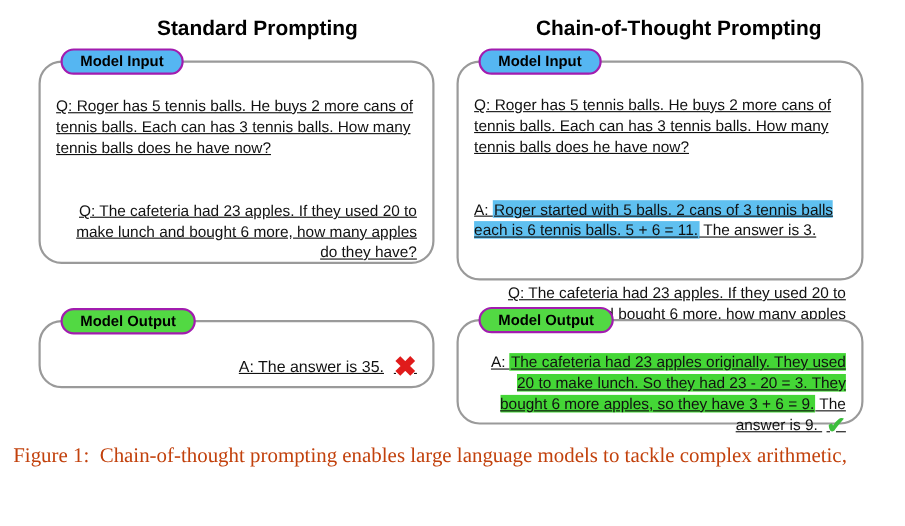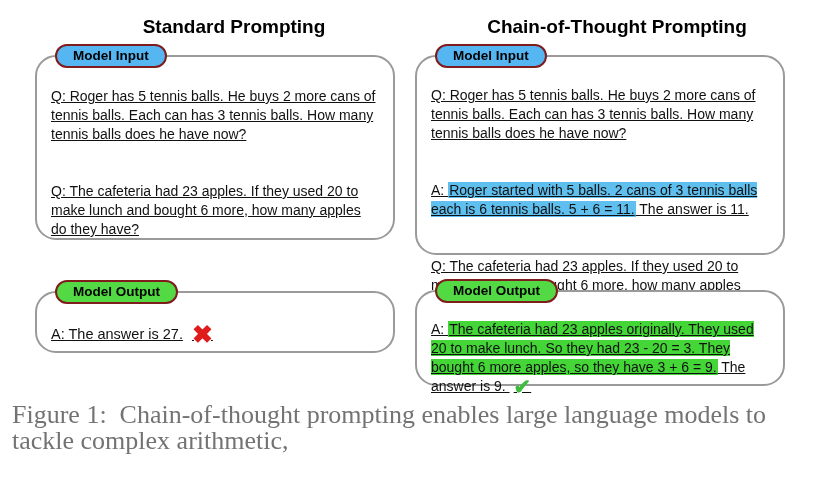--- a/index.html
+++ b/index.html
@@ -25,61 +25,61 @@
     background:#ffffff;
     box-sizing:border-box;
   }
   .box.left-input {left:35px; top:55px; width:360px; height:185px;}
   .box.right-input{left:415px;top:55px; width:370px; height:200px;}
   .box.left-output{left:35px; top:291px;width:360px; height:62px;}
   .box.right-output{left:415px;top:290px;width:370px; height:96px;}
 
   .pill{
     position:absolute;top:-13px;left:18px;
-    border:2px solid #7f1d1d;
+    border:2px solid #a21caf;
     border-radius:14px;
     padding:2px 16px 3px 16px;
     font-weight:bold;font-size:13.5px;color:#000;
     white-space:nowrap;
     background:#fff;
   }
   .pill-blue{background:var(--pill-blue,#55b6f2);}
   .pill-green{background:var(--pill-green,#52d943);}
 
   .box-content{
     padding:11px 14px 0 14px;
     font-size:14px;line-height:19px;color:#111;
     white-space:pre-line;
   }
   .right-input .box-content{padding-top:10px;}
   .left-output .box-content{padding-top:13px;font-size:14.5px;}
   .right-output .box-content{padding-top:9px;}
   .box-content p{margin:0 0 19px 0;text-decoration:underline;}
-  .box-content p:last-child{margin-bottom:0;}
+  .box-content p:last-child{margin-bottom:0;text-align:right;}
 
   .hl-blue{background:var(--highlight-blue,#5fc0f0);padding:0 1px;}
   .hl-green{background:var(--highlight-green,#44d636);padding:0 1px;margin-top:48px;}
 
   .mark-x{
     color:var(--wrong-red,#e01b1b);
     font-size:25px;font-weight:bold;line-height:19px;
     margin-left:9px;vertical-align:-4px;
     white-space:nowrap;
   }
   .mark-check{
     color:var(--check-green,#3cbe3c);
     font-size:21px;font-weight:bold;line-height:19px;
     margin-left:4px;vertical-align:-3px;
     white-space:nowrap;
   }
 
   .caption{
     position:absolute;left:12px;top:402px;width:802px;
     font-family:"Liberation Serif", serif;
-    font-size:26px;line-height:25.5px;color:#737373;
+    font-size:19px;line-height:25.5px;color:#c2410c;
   }
   .caption div{white-space:pre-wrap;}
 </style>
 </head>
 <body>
 
 <div class="canvas">
 
   <div class="col-title right">Chain-of-Thought Prompting</div>
   <div class="col-title left">Standard Prompting</div>
@@ -92,32 +92,32 @@
 tennis balls does he have now?</p>
       <p>Q: The cafeteria had 23 apples. If they used 20 to
 make lunch and bought 6 more, how many apples
 do they have?</p>
     </div>
   </div>
 
   <div class="box left-output">
     <div class="pill pill-green">Model Output</div>
     <div class="box-content">
-      <p><span>A: The answer is 27.</span><span class="mark-x">✖</span></p>
+      <p><span>A: The answer is 35.</span><span class="mark-x">✖</span></p>
     </div>
   </div>
 
   <div class="box right-input">
     <div class="pill pill-blue">Model Input</div>
     <div class="box-content">
       <p>Q: Roger has 5 tennis balls. He buys 2 more cans of
 tennis balls. Each can has 3 tennis balls. How many
 tennis balls does he have now?</p>
       <p><span>A: </span><span class="hl-blue">Roger started with 5 balls. 2 cans of 3 tennis balls
-each is 6 tennis balls. 5 + 6 = 11.</span><span> The answer is 11.</span></p>
+each is 6 tennis balls. 5 + 6 = 11.</span><span> The answer is 3.</span></p>
       <p>Q: The cafeteria had 23 apples. If they used 20 to
 make lunch and bought 6 more, how many apples
 do they have?</p>
     </div>
   </div>
 
   <div class="box right-output">
     <div class="pill pill-green">Model Output</div>
     <div class="box-content">
       <p><span>A: </span><span class="hl-green">The cafeteria had 23 apples originally. They used

